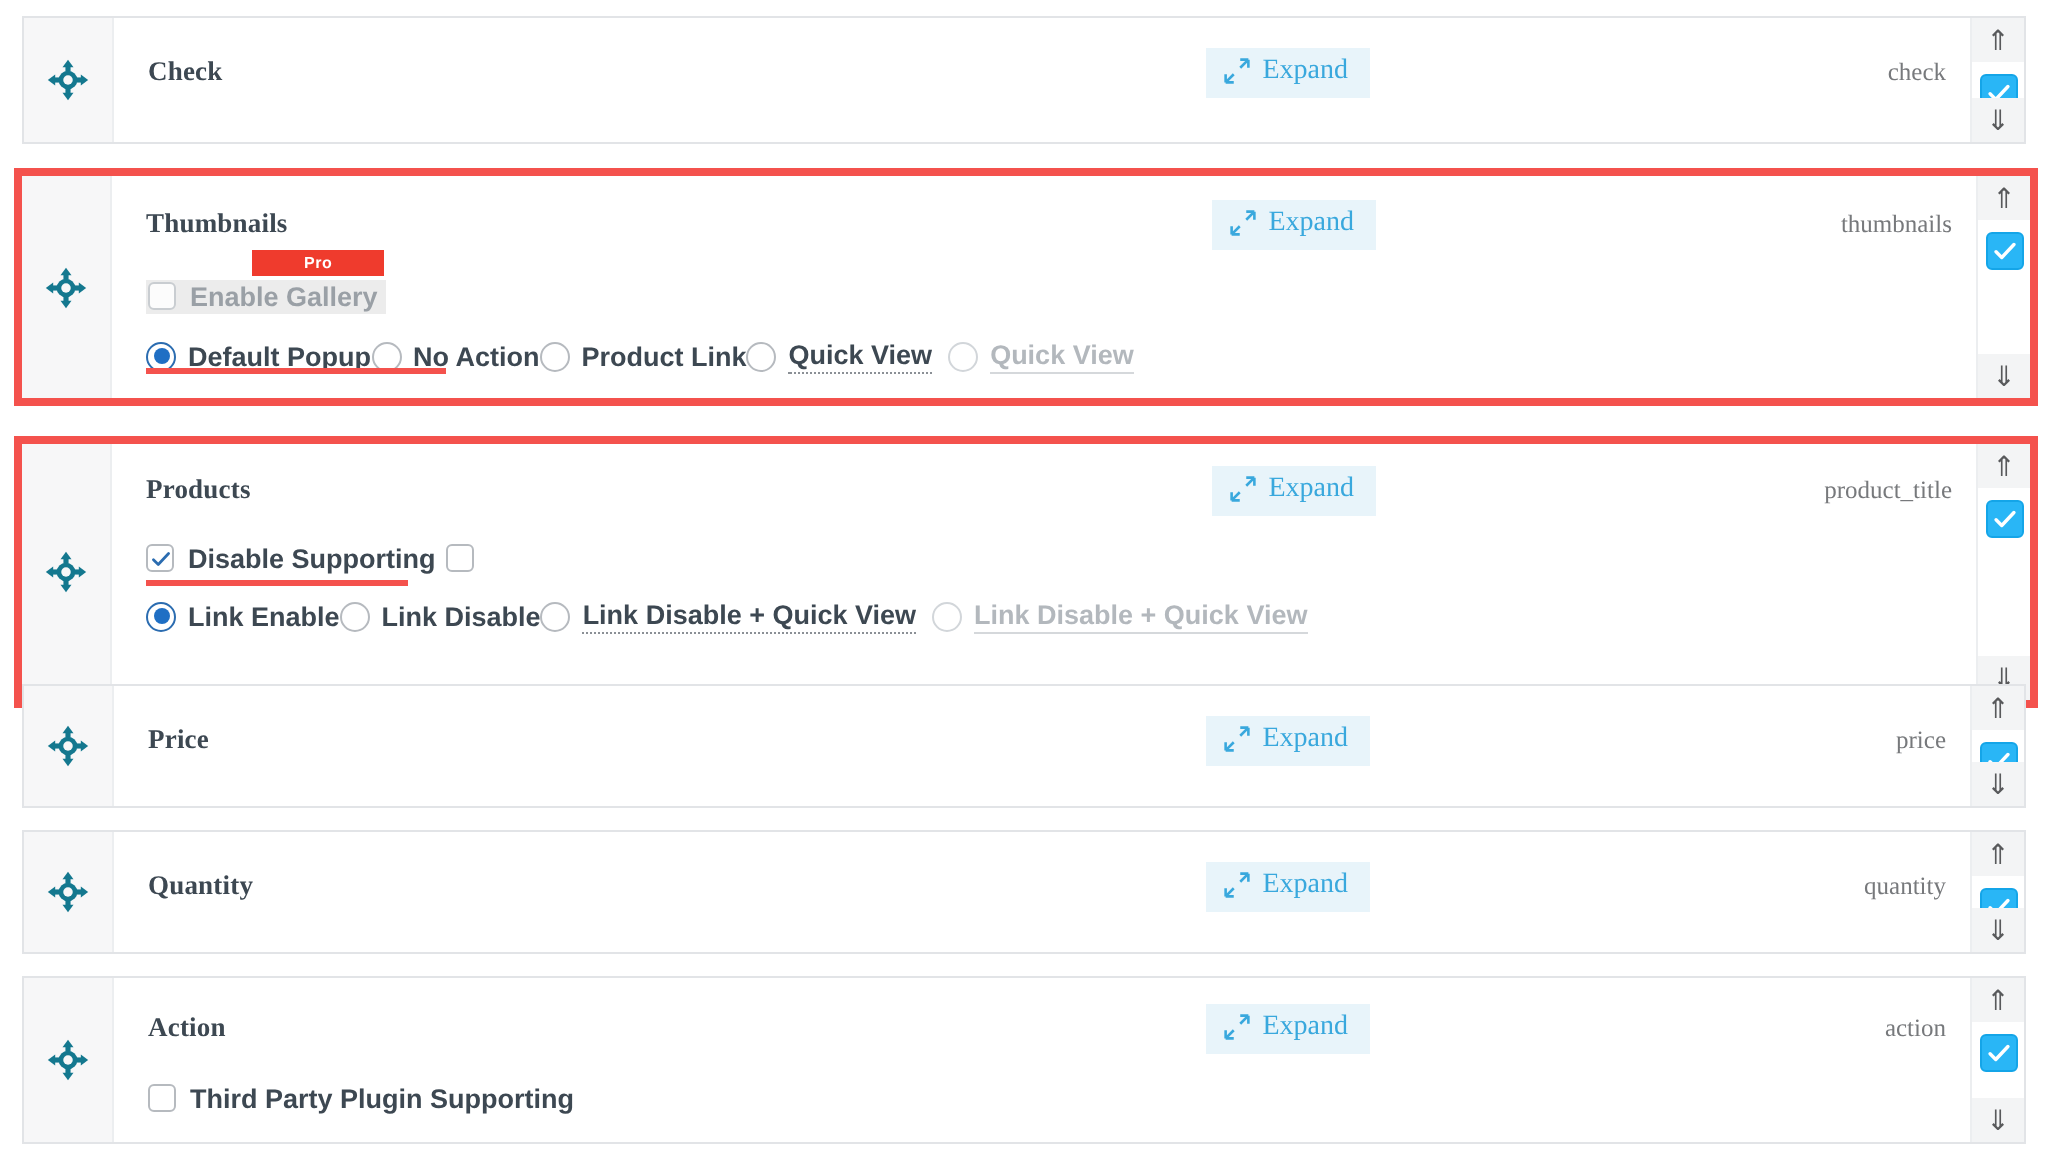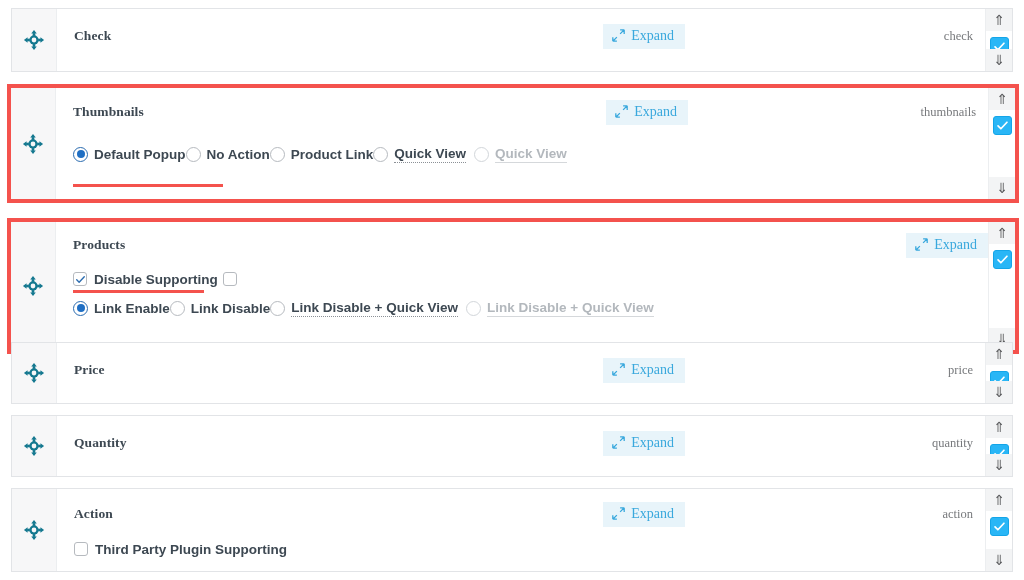--- a/index.html
+++ b/index.html
@@ -308,20 +308,27 @@
             <path d="M15 1 L10 6 M15 1 L15 6 M15 1 L10 1" stroke="#39a8dd" stroke-width="1.6" fill="none"></path>
           </svg>
           <span>Expand</span>
         </span>
         <span class="slug-wrap">
           <span class="slug">thumbnails</span>
         </span>
       </div>
 
       <div class="options">
+        <div class="opt-line" style="height:24px;">
+          <span class="gallery-strip">
+            <span class="pro-badge">Pro</span>
+            <span class="cbx dim"></span>
+            <span class="opt-label dim last">Enable Gallery</span>
+          </span>
+        </div>
 
         <div class="opt-line second">
           <span class="radio checked"></span>
           <span class="rlabel">Default Popup</span>
           <span class="radio"></span>
           <span class="rlabel">No Action</span>
           <span class="radio"></span>
           <span class="rlabel">Product Link</span>
           <span class="radio"></span>
           <span class="rlabel dotted">Quick View</span>
@@ -363,20 +370,23 @@
       <div class="row-top" style="min-height:46px;">
         <span class="title">Products</span>
         <span class="spacer"></span>
         <span class="expand-btn">
           <svg class="expand-ico" viewBox="0 0 16 16">
             <path d="M1 15 L6 10 M1 15 L1 10 M1 15 L6 15" stroke="#39a8dd" stroke-width="1.6" fill="none"></path>
             <path d="M15 1 L10 6 M15 1 L15 6 M15 1 L10 1" stroke="#39a8dd" stroke-width="1.6" fill="none"></path>
           </svg>
           <span>Expand</span>
         </span>
+        <span class="slug-wrap">
+          <span class="slug">product_title</span>
+        </span>
       </div>
 
       <div class="options">
         <div class="opt-line" style="height:22px;">
           <span class="cbx">
             <svg width="11" height="11" viewBox="0 0 16 16">
               <path d="M2.5 8.5 L6 12 L13.5 4" stroke="#2b6cb0" stroke-width="2" fill="none" stroke-linecap="round" stroke-linejoin="round"></path>
             </svg>
           </span>
           <span class="opt-label" style="margin-right:5px;">Disable Supporting</span>

